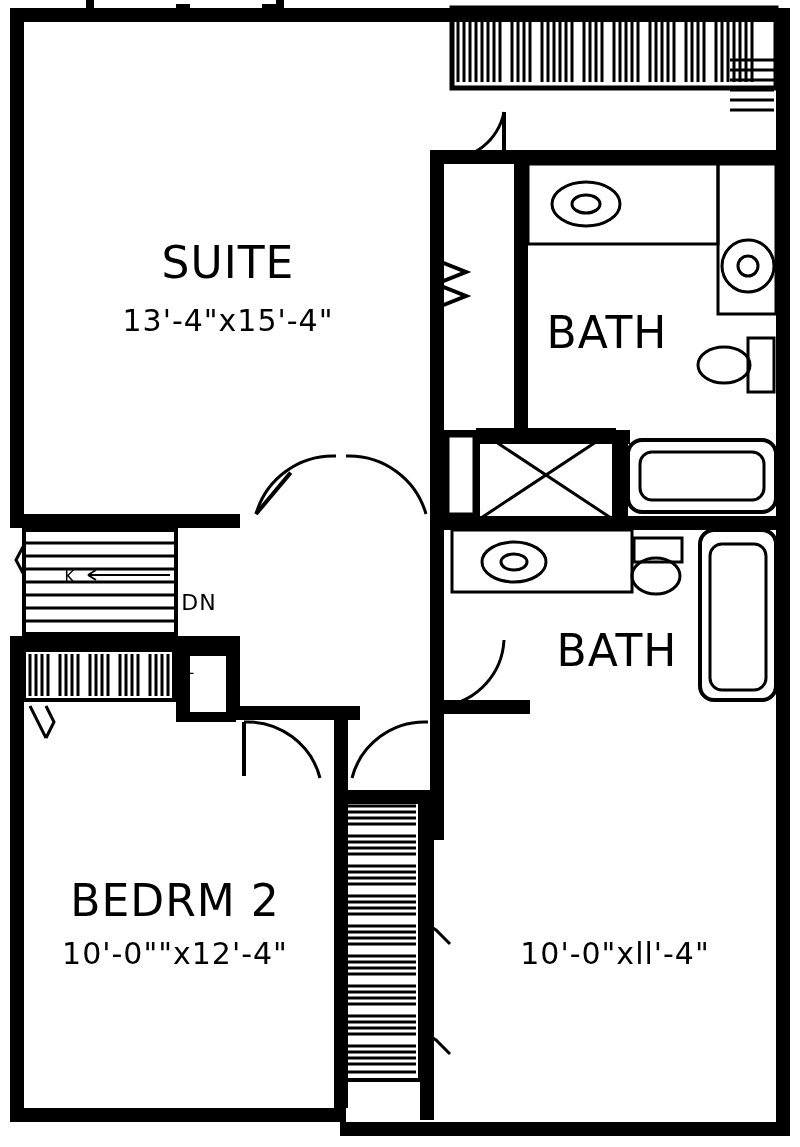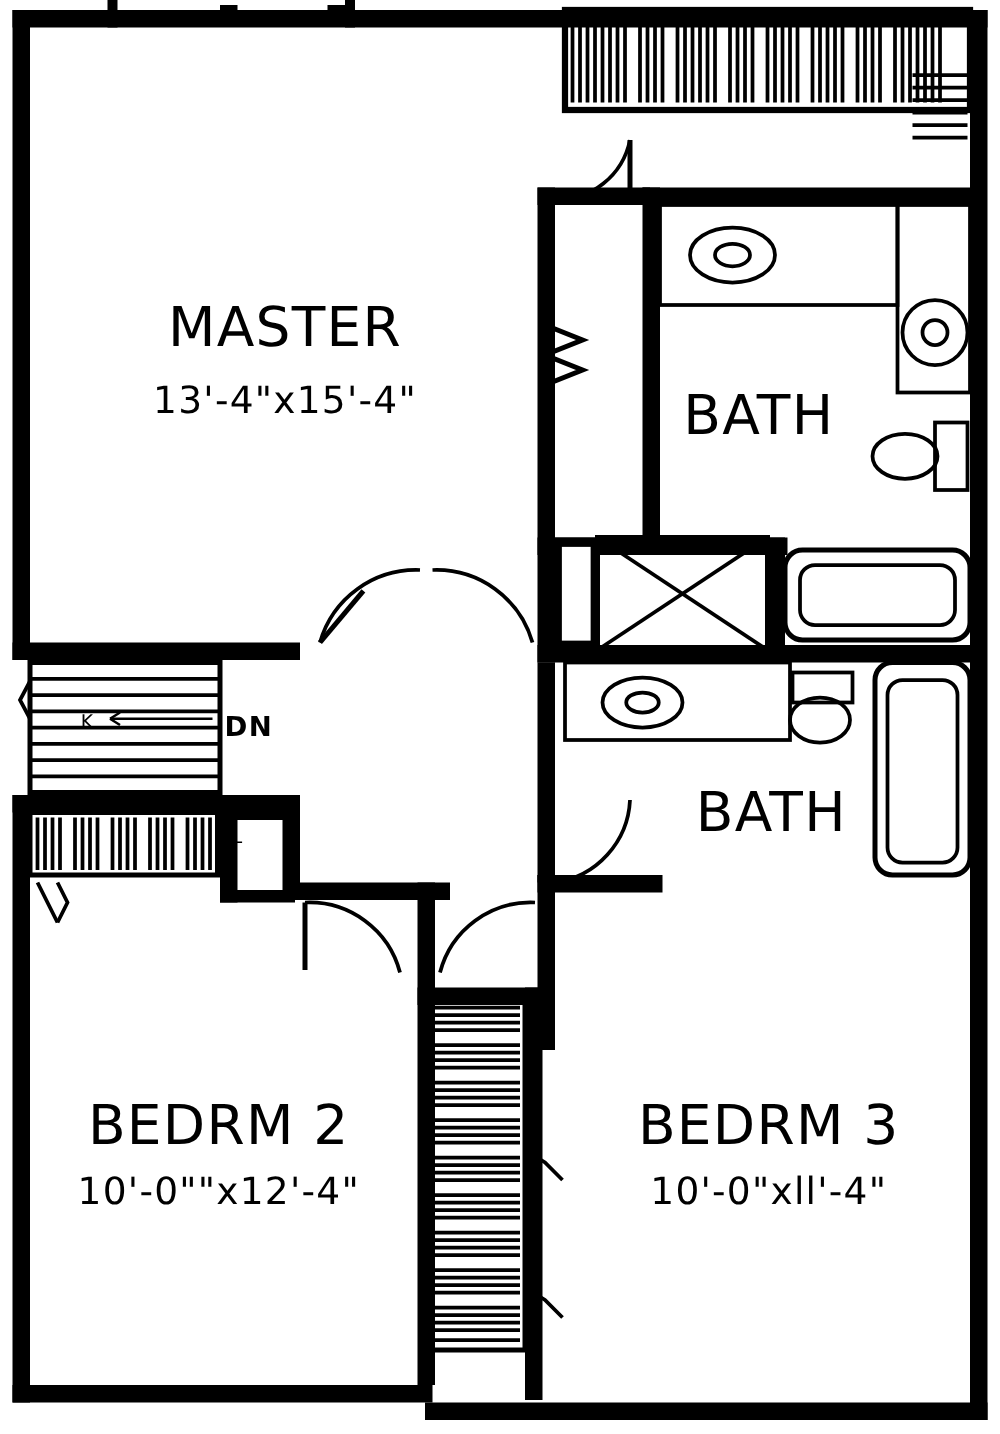--- a/index.html
+++ b/index.html
@@ -36,21 +36,22 @@
   .room-name {
     font-size: 44px;
     font-weight: 400;
   }
   .room-dims {
     font-size: 30px;
     font-weight: 400;
   }
   .small-label {
     font-size: 22px;
-    font-weight: 700;
+    font-weight: 400;
+    margin-top: 20px;
   }
   .tiny-label {
     font-size: 15px;
     font-weight: 400;
   }
   .ctr {
     transform: translateX(-50%);
   }
 </style>
 </head>
@@ -305,31 +306,30 @@
 
       <ellipse cx="656" cy="576" rx="24" ry="18"></ellipse>
       <rect x="634" y="538" width="48" height="24" stroke-width="3"></rect>
 
       <rect x="700" y="530" width="76" height="170" rx="14" stroke-width="4"></rect>
       <rect x="710" y="544" width="56" height="146" rx="12" stroke-width="3"></rect>
     </g>
 
   </svg>
 
-  <div class="label room-name ctr" style="left:228px; top:240px;">MASTER</div>
+  <div class="label room-name ctr" style="left:228px; top:240px;">SUITE</div>
   <div class="label room-dims ctr" style="left:228px; top:305px;">13'-4"x15'-4"</div>
 
   <div class="label room-name ctr" style="left:607px; top:310px;">BATH</div>
 
   <div class="label room-name ctr" style="left:617px; top:628px;">BATH</div>
 
   <div class="label room-name ctr" style="left:175px; top:878px;text-align:center;">BEDRM 2</div>
   <div class="label room-dims ctr" style="left:175px; top:938px;">10'-0""x12'-4"</div>
 
-  <div class="label room-name ctr" style="left:615px; top:878px;">BEDRM 3</div>
   <div class="label room-dims ctr" style="left:615px; top:938px;">10'-0"xll'-4"</div>
 
   <div class="label small-label ctr" style="left:199px; top:571px;">DN</div>
 
   <div class="label tiny-label ctr" style="left:70px; top:570px;">K</div>
 
   <div class="label tiny-label ctr" style="left:190px; top:662px;">L</div>
 
 </div>
 

